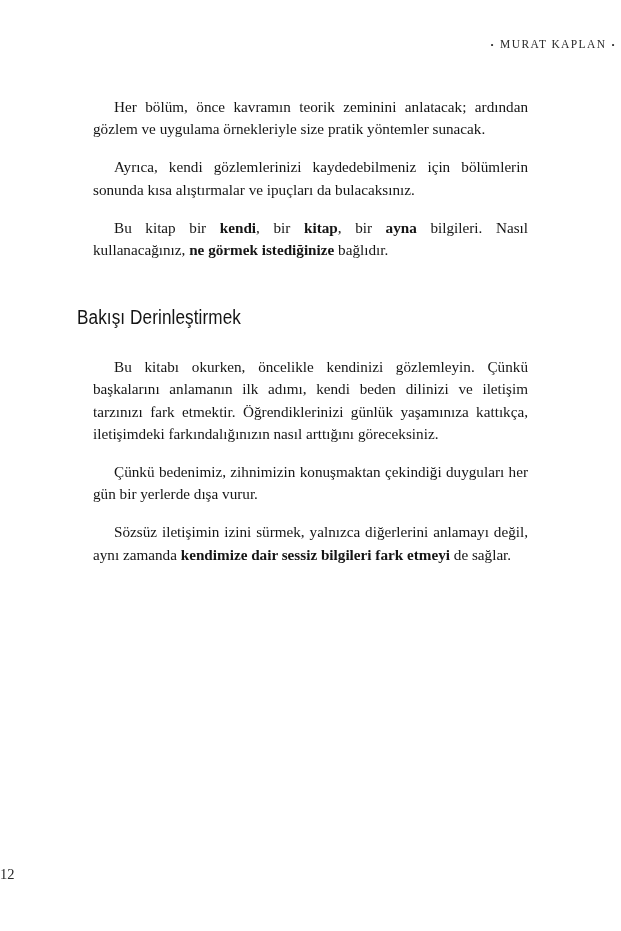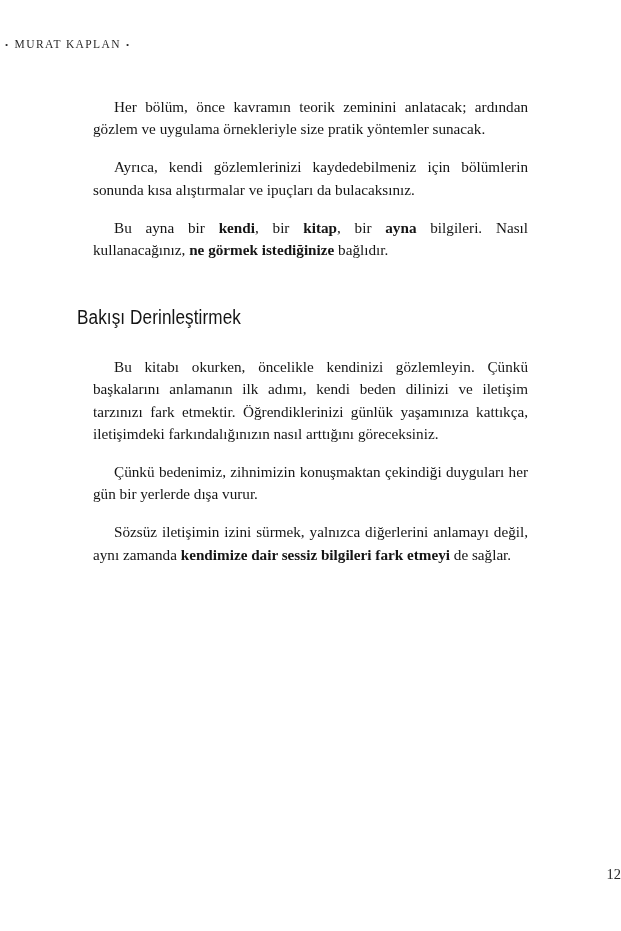--- a/index.html
+++ b/index.html
@@ -14,21 +14,21 @@
     background: #ffffff;
     overflow: hidden;
     font-family: "Liberation Serif", "DejaVu Serif", serif;
     color: #1a1a1a;
   }
   .running-head {
     position: absolute;
     top: 38px;
     left: 0;
     width: 621px;
-    text-align: left;
+    text-align: right;
     font-family: "Liberation Serif", "DejaVu Serif", serif;
     font-size: 11.5px;
     letter-spacing: 1.4px;
     color: #2a2a2a;
     white-space: nowrap;
   }
   .running-head .bullet {
     font-size: 9px;
     vertical-align: middle;
     padding: 0 5px;
@@ -65,41 +65,41 @@
     padding-top: 28px;
     padding-bottom: 11px;
     transform: scaleX(0.88);
     transform-origin: left center;
   }
   .folio {
     position: absolute;
     top: 866px;
     left: 0;
     width: 621px;
-    text-align: right;
+    text-align: left;
     font-size: 14.5px;
     color: #2a2a2a;
   }
 </style>
 </head>
 <body>
 
 <div class="page">
 
   <div class="running-head">
     <span class="bullet">•</span><span>MURAT KAPLAN</span><span class="bullet">•</span>
   </div>
 
   <div class="content">
 
     <p class="body">Her bölüm, önce kavramın teorik zeminini anlatacak; ardından gözlem ve uygulama örnekleriyle size pratik yöntemler sunacak.</p>
     <p class="body">Ayrıca, kendi gözlemlerinizi kaydedebilmeniz için bölümlerin sonunda kısa alıştırmalar ve ipuçları da bulacaksınız.</p>
 
     <p class="body">
-      <span>Bu ayna bir </span><b>kendi</b><span>, bir </span><b>kitap</b><span>, bir </span><b>ayna</b><span> bilgileri. Nasıl kullanacağınız, </span><b>ne görmek istediğinize</b><span> bağlıdır.</span>
+      <span>Bu kitap bir </span><b>kendi</b><span>, bir </span><b>kitap</b><span>, bir </span><b>ayna</b><span> bilgileri. Nasıl kullanacağınız, </span><b>ne görmek istediğinize</b><span> bağlıdır.</span>
     </p>
 
     <h2 class="section-heading">Bakışı Derinleştirmek</h2>
 
     <p class="body">Bu kitabı okurken, öncelikle kendinizi gözlemleyin. Çünkü başkalarını anlamanın ilk adımı, kendi beden dilinizi ve iletişim tarzınızı fark etmektir. Öğrendiklerinizi günlük yaşamınıza kattıkça, iletişimdeki farkındalığınızın nasıl arttığını göreceksiniz.</p>
 
     <p class="body">Çünkü bedenimiz, zihnimizin konuşmaktan çekindiği duyguları her gün bir yerlerde dışa vurur.</p>
 
     <p class="body">
       <span>Sözsüz iletişimin izini sürmek, yalnızca diğerlerini anlamayı değil, aynı zamanda </span><b>kendimize dair sessiz bilgileri fark etmeyi</b><span> de sağlar.</span>

